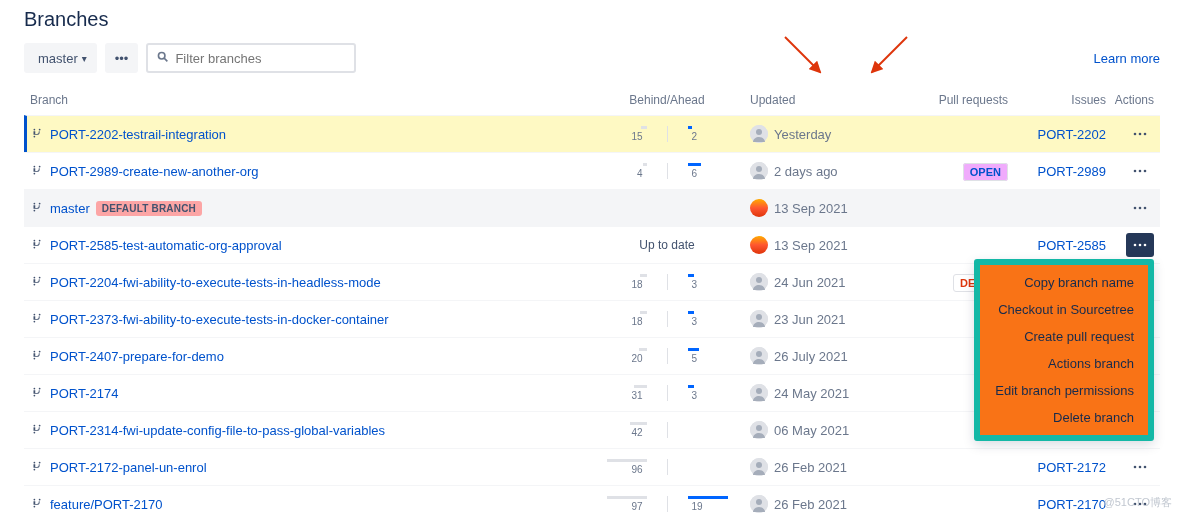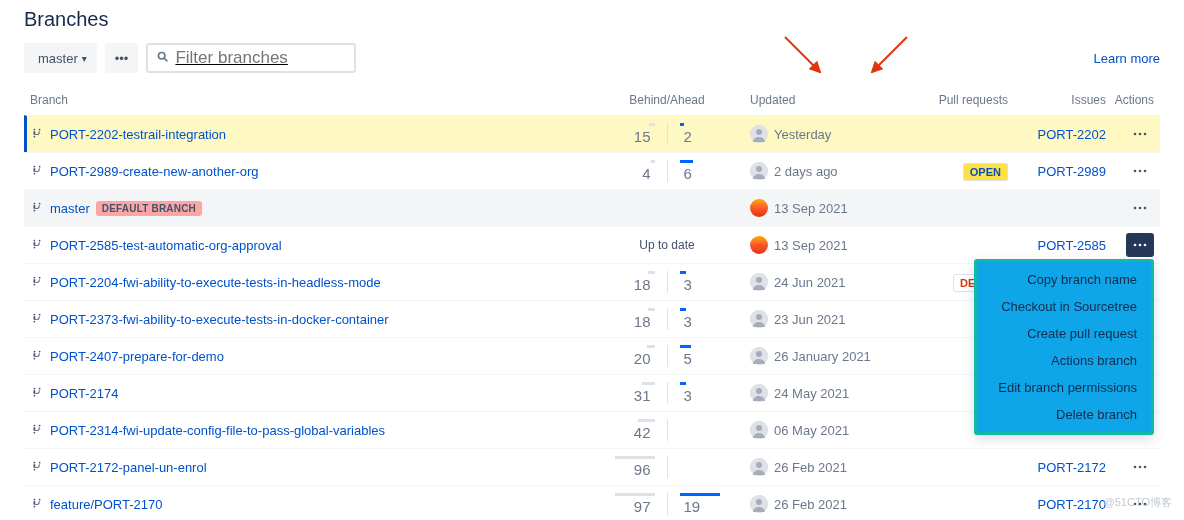--- a/index.html
+++ b/index.html
@@ -3,56 +3,56 @@
 <meta charset="utf-8">
 <style>
 * { box-sizing: border-box; margin: 0; padding: 0; }
 body { font-family: -apple-system, BlinkMacSystemFont, "Segoe UI", Helvetica, Arial, sans-serif; font-size: 13px; color: #172b4d; background: #fff; width: 1184px; }
 .page { padding: 0 24px 40px; }
 h2.page-title { font-size: 20px; font-weight: 500; padding: 8px 0 12px; }
 .toolbar { display: flex; gap: 8px; align-items: center; margin-bottom: 12px; }
 .btn { display: inline-flex; align-items: center; gap: 4px; padding: 4px 10px; border: none; border-radius: 3px; background: #f4f5f7; color: #42526e; cursor: pointer; font-size: 13px; height: 30px; }
 .btn .chev { font-size: 10px; }
 .search-wrap { flex: 0 0 210px; display: flex; align-items: center; border: 2px solid #dfe1e6; border-radius: 3px; height: 30px; padding: 0 8px; gap: 6px; color: #6b778c; }
-.search-wrap input { border: none; outline: none; width: 100%; font-size: 17px; text-decoration: underline; }
+.search-wrap input { border: none; outline: none; width: 100%; font-size: 13px; }
 .learn-link { margin-left: auto; color: #0052cc; font-size: 13px; cursor: pointer; }
 .table-head, .row { display: grid; grid-template-columns: 1fr 150px 150px 100px 90px 40px; align-items: center; gap: 8px; }
 .table-head { padding: 8px 6px; color: #6b778c; font-size: 12px; }
 .th-branch { }
 .th-ba, .th-updated { text-align: left; }
 .th-pr, .th-issues, .th-actions { text-align: right; }
 .row { padding: 6px 6px; border-top: 1px solid #f4f5f7; min-height: 30px; position: relative; }
 .row.highlight { background: #f4f5f7; }
 .row.selected { border-left: 3px solid #0052cc; background: #fef9c3; padding-left: 3px; }
 .branch-cell { display: flex; align-items: center; gap: 6px; }
 .branch-cell a { color: #0052cc; text-decoration: none; font-size: 13px; }
 .branch-icon svg { width: 14px; height: 14px; fill: #42526e; }
 .default-badge { font-size: 10px; font-weight: 600; background: #fca5a5; color: #42526e; padding: 2px 6px; border-radius: 3px; letter-spacing: .2px; }
-.ba-cell { display: flex; justify-content: center; gap: 12px; font-size: 15px; color: #6b778c; }
+.ba-cell { display: flex; justify-content: center; gap: 20px; font-size: 10px; color: #6b778c; }
 .ba-side { display: flex; flex-direction: column; align-items: flex-end; width: 50px; }
 .ba-side.right { align-items: flex-start; }
 .ba-bar { height: 3px; background: #dfe1e6; margin-bottom: 2px; }
 .ba-bar.blue { background: #0065ff; }
 .ba-divider { width: 1px; background: #dfe1e6; }
 .ba-text { padding: 0 4px; }
 .uptodate { text-align: center; color: #42526e; font-size: 12px; }
 .updated-cell { display: flex; align-items: center; gap: 6px; color: #6b778c; font-size: 13px; }
 .avatar { width: 18px; height: 18px; border-radius: 50%; background: #dfe1e6; flex-shrink: 0; }
 .avatar.av1 { background: linear-gradient(180deg, #ffab00, #ff5630, #de350b); }
 .avatar svg { width: 18px; height: 18px; }
 .pr-cell { text-align: right; }
-.pr-open { font-size: 11px; font-weight: 600; color: #0052cc; border: 1px solid #dfe1e6; border-radius: 3px; padding: 2px 6px; background: #fde047; }
+.pr-open { font-size: 11px; font-weight: 600; color: #0052cc; border: 1px solid #dfe1e6; border-radius: 3px; padding: 2px 6px; background: #f0abfc; }
 .pr-declined { font-size: 11px; font-weight: 600; color: #de350b; border: 1px solid #dfe1e6; border-radius: 3px; padding: 2px 6px; background: #fff; }
 .issues-cell { text-align: right; }
 .issues-cell a { color: #0052cc; text-decoration: none; font-size: 13px; }
 .actions-cell { text-align: right; position: relative; }
 .dots-btn { width: 28px; height: 24px; border: none; background: transparent; border-radius: 3px; color: #42526e; cursor: pointer; display: inline-flex; align-items: center; justify-content: center; }
 .dots-btn.dark { background: #253858; color: #fff; }
 .dots-btn svg { width: 16px; height: 16px; }
-.menu { position: absolute; right: 0; top: 26px; width: 180px; background: #0ea5e9; border: 3px solid #14b8a6; border-radius: 3px; box-shadow: 0 4px 12px rgba(9,30,66,.15); z-index: 10; padding: 4px 0; }
+.menu { position: absolute; right: 0; top: 26px; width: 180px; background: #f97316; border: 6px solid #14b8a6; border-radius: 3px; box-shadow: 0 4px 12px rgba(9,30,66,.15); z-index: 10; padding: 4px 0; }
 .menu-item { padding: 6px 14px; font-size: 13px; color: #172b4d; cursor: pointer; }
 .watermark { position: fixed; right: 12px; bottom: 10px; color: #c1c7d0; font-size: 11px; }
 .arrows { position: absolute; pointer-events: none; }
 #arrow1 { left: 780px; top: 32px; }
 #arrow2 { left: 862px; top: 32px; }
 </style>
 </head>
 <body>
 
 <div class="page">
@@ -302,21 +302,21 @@
             <div class="ba-bar blue" style="width:11px"></div>
             <span class="ba-text">5</span>
           </div>
         </div>
         <div class="updated-cell">
           <span class="avatar"><svg viewBox="0 0 18 18">
               <circle cx="9" cy="9" r="9" fill="#dfe1e6"></circle>
               <circle cx="9" cy="7" r="3" fill="#a5adba"></circle>
               <path d="M3 17c0-3 3-5 6-5s6 2 6 5" fill="#a5adba"></path>
             </svg></span>
-          <span>26 January 2021</span>
+          <span>26 July 2021</span>
         </div>
         <div class="pr-cell"></div>
         <div class="issues-cell"></div>
         <div class="actions-cell"><button class="dots-btn" style="fill:#42526e">
             <svg viewBox="0 0 16 16">
               <circle cx="3" cy="8" r="1.3"></circle>
               <circle cx="8" cy="8" r="1.3"></circle>
               <circle cx="13" cy="8" r="1.3"></circle>
             </svg>
           </button></div>

